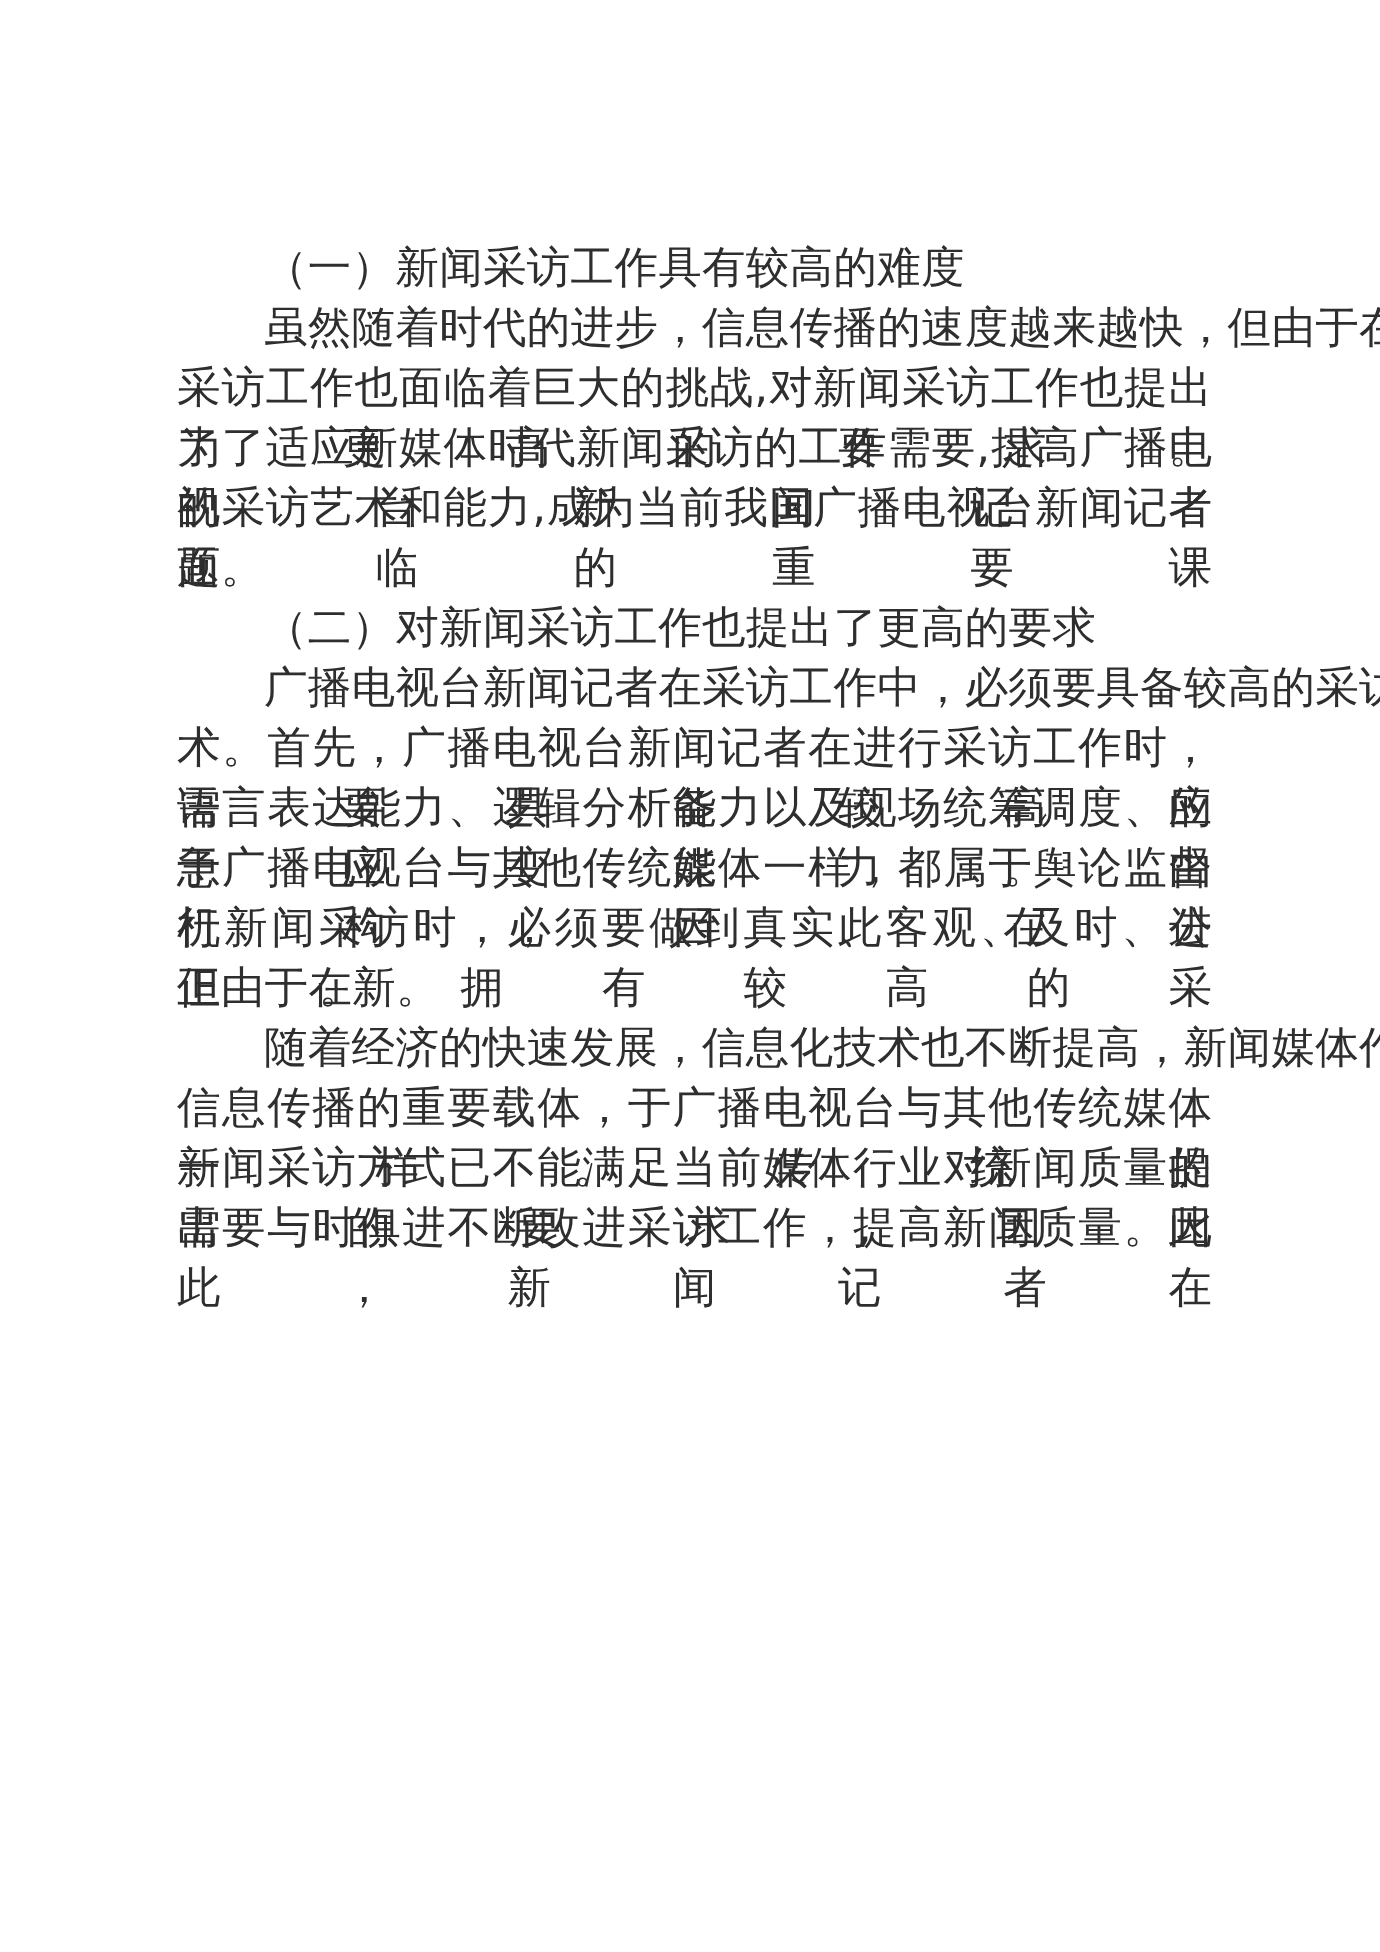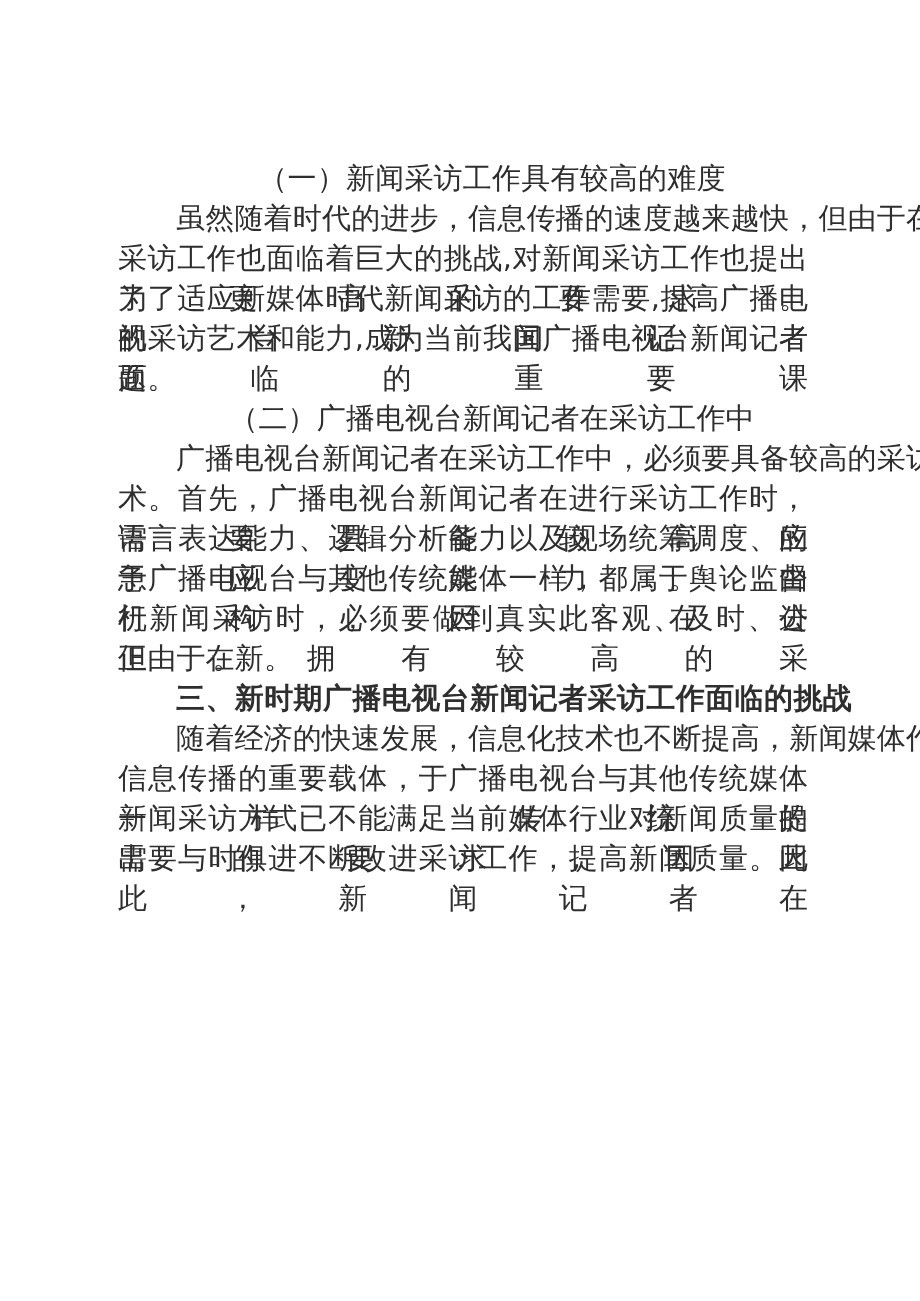--- a/index.html
+++ b/index.html
@@ -27,21 +27,20 @@
     font-size: 29px;
     line-height: 40px;
     color: #2e2e2e;
     white-space: pre;
     letter-spacing: 0.2px;
     font-weight: 400;
   }
   
   .indent {
     padding-left: 58px;
-    text-align: center;
   }
   
   .justify {
     display: block;
     text-align: justify;
     text-align-last: justify;
     white-space: normal;
     letter-spacing: normal;
   }
   .heading-major {
@@ -56,30 +55,29 @@
   <div class="text-column">
 
     <div class="line indent">（一）新闻采访工作具有较高的难度</div>
 
     <div class="line indent">虽然随着时代的进步，信息传播的速度越来越快，但由于在新</div>
     <div class="line justify">采访工作也面临着巨大的挑战,对新闻采访工作也提出了更高的要求。</div>
     <div class="line justify">为了适应新媒体时代新闻采访的工作需要,提高广播电视台新闻记者</div>
     <div class="line justify">的采访艺术和能力,成为当前我国广播电视台新闻记者面临的重要课</div>
     <div class="line">题。</div>
 
-    <div class="line indent">（二）广播电视台新闻记者在采访工作中</div>
+    <div class="line indent">（二）对新闻采访工作也提出了更高的要求</div>
 
     <div class="line indent">广播电视台新闻记者在采访工作中，必须要具备较高的采访艺</div>
     <div class="line justify">术。首先，广播电视台新闻记者在进行采访工作时，需要具备较高的</div>
     <div class="line justify">语言表达能力、逻辑分析能力以及现场统筹调度、应急应变能力。由</div>
     <div class="line justify">于广播电视台与其他传统媒体一样，都属于舆论监督机构，因此在进</div>
     <div class="line justify">行新闻采访时，必须要做到真实、客观、及时、公正。拥有较高的采</div>
     <div class="line">但由于在新。</div>
 
-    <div class="line indent heading-major">三、新时期广播电视台新闻记者采访工作面临的挑战</div>
 
     <div class="line indent">随着经济的快速发展，信息化技术也不断提高，新闻媒体作为</div>
     <div class="line justify">信息传播的重要载体，于广播电视台与其他传统媒体一样。传统的</div>
     <div class="line justify">新闻采访方式已不能满足当前媒体行业对新闻质量提出的要求,因此</div>
     <div class="line justify">需要与时俱进不断改进采访工作，提高新闻质量。因此，新闻记者在</div>
 
   </div>
 </div>
 
 </body></html>

